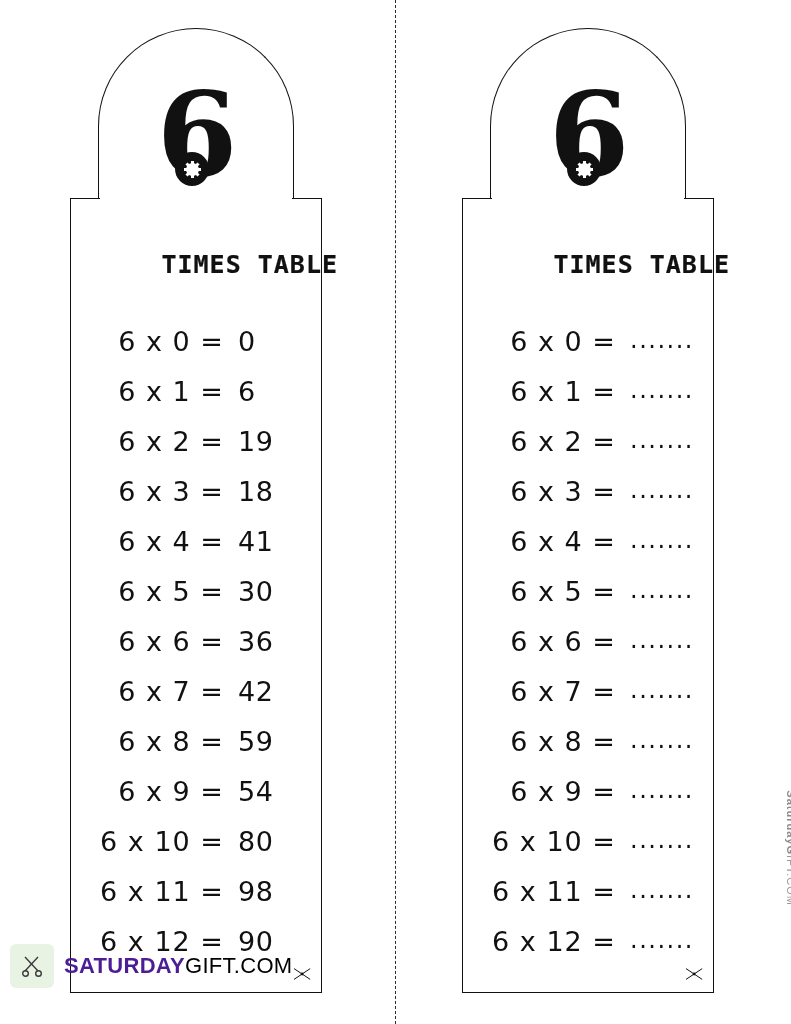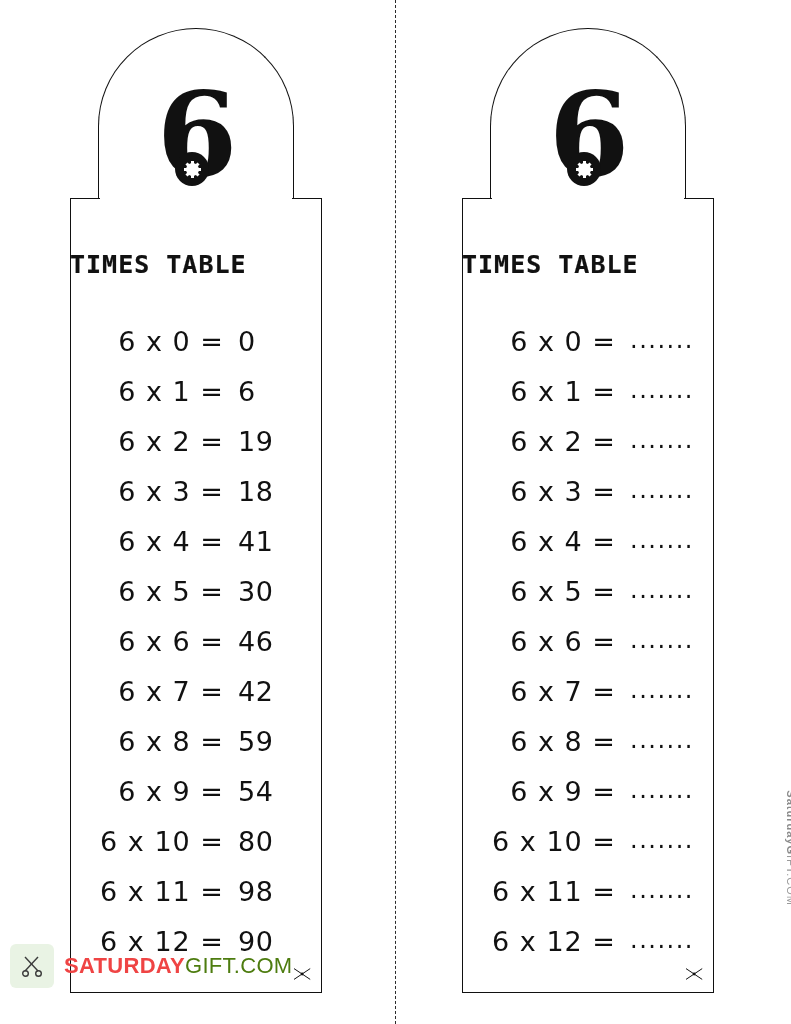--- a/index.html
+++ b/index.html
@@ -140,21 +140,21 @@
     background: #fff;
     transform-origin: 50% 50%;
   }
 
   
   .title {
     position: absolute;
     left: 0;
     top: 222px;
     width: 268px;
-    text-align: left;
+    text-align: right;
     font-family: "DejaVu Sans Mono", monospace;
     font-weight: 700;
     font-size: 25px;
     letter-spacing: 1px;
     color: #111;
     text-transform: uppercase;
     -webkit-text-stroke: 0.2px #111;
   }
 
   
@@ -222,22 +222,22 @@
     justify-content: center;
   }
   .brand-text {
     margin-left: 10px;
     font-family: "Liberation Sans", sans-serif;
     font-size: 22px;
     color: #333;
     letter-spacing: 0.3px;
     white-space: nowrap;
   }
-  .brand-text .b1 { font-weight: 700; color: #ef4444; }
-  .brand-text .b2 { font-weight: 400; color: #4d7c0f; }
+  .brand-text .b1 { font-weight: 700; color: #4c1d95; }
+  .brand-text .b2 { font-weight: 400; color: #000000; }
 
   
   .side-credit {
     position: absolute;
     right: 6px;
     bottom: 118px;
     transform: rotate(90deg);
     transform-origin: 100% 100%;
     font-family: "Liberation Sans", sans-serif;
     font-size: 11px;
@@ -293,21 +293,21 @@
         <div class="row">
           <span class="lhs">6 x 4 =</span>
           <span class="rhs">41</span>
         </div>
         <div class="row">
           <span class="lhs">6 x 5 =</span>
           <span class="rhs">30</span>
         </div>
         <div class="row">
           <span class="lhs">6 x 6 =</span>
-          <span class="rhs">46</span>
+          <span class="rhs">36</span>
         </div>
         <div class="row">
           <span class="lhs">6 x 7 =</span>
           <span class="rhs">42</span>
         </div>
         <div class="row">
           <span class="lhs">6 x 8 =</span>
           <span class="rhs">59</span>
         </div>
         <div class="row">

